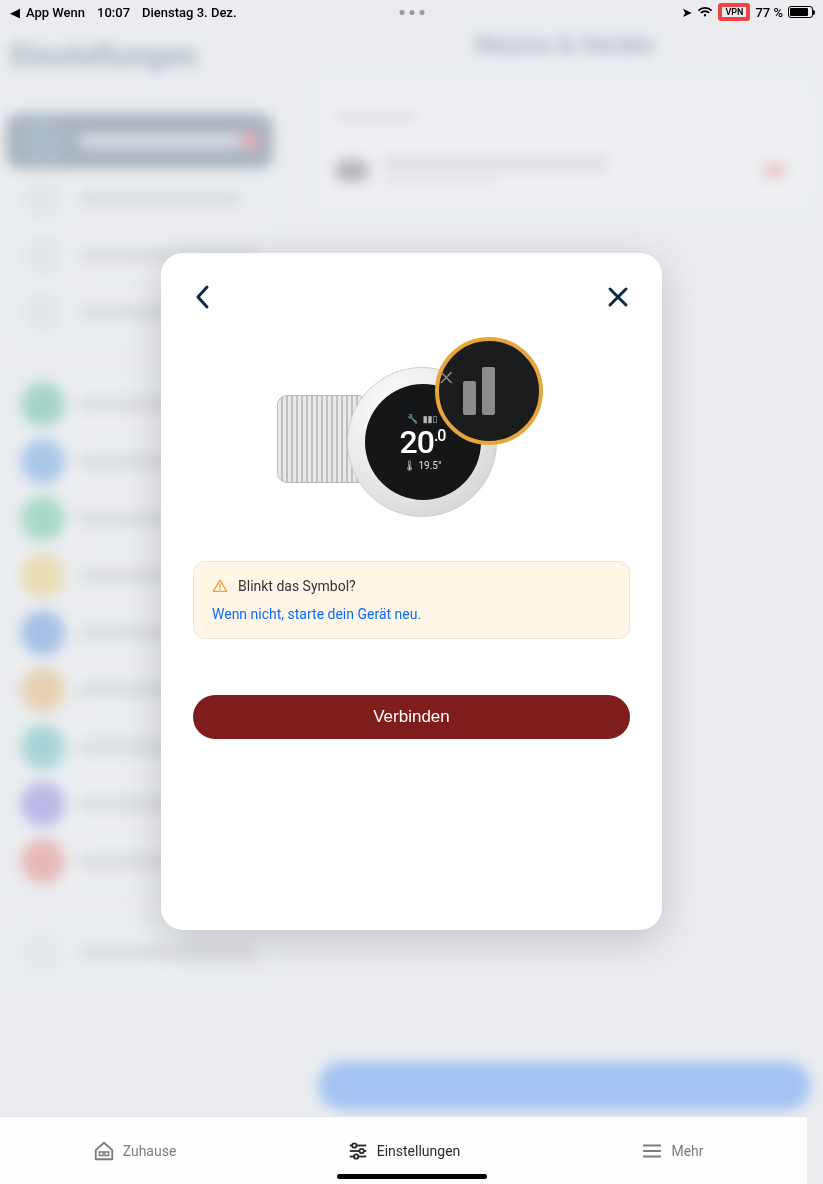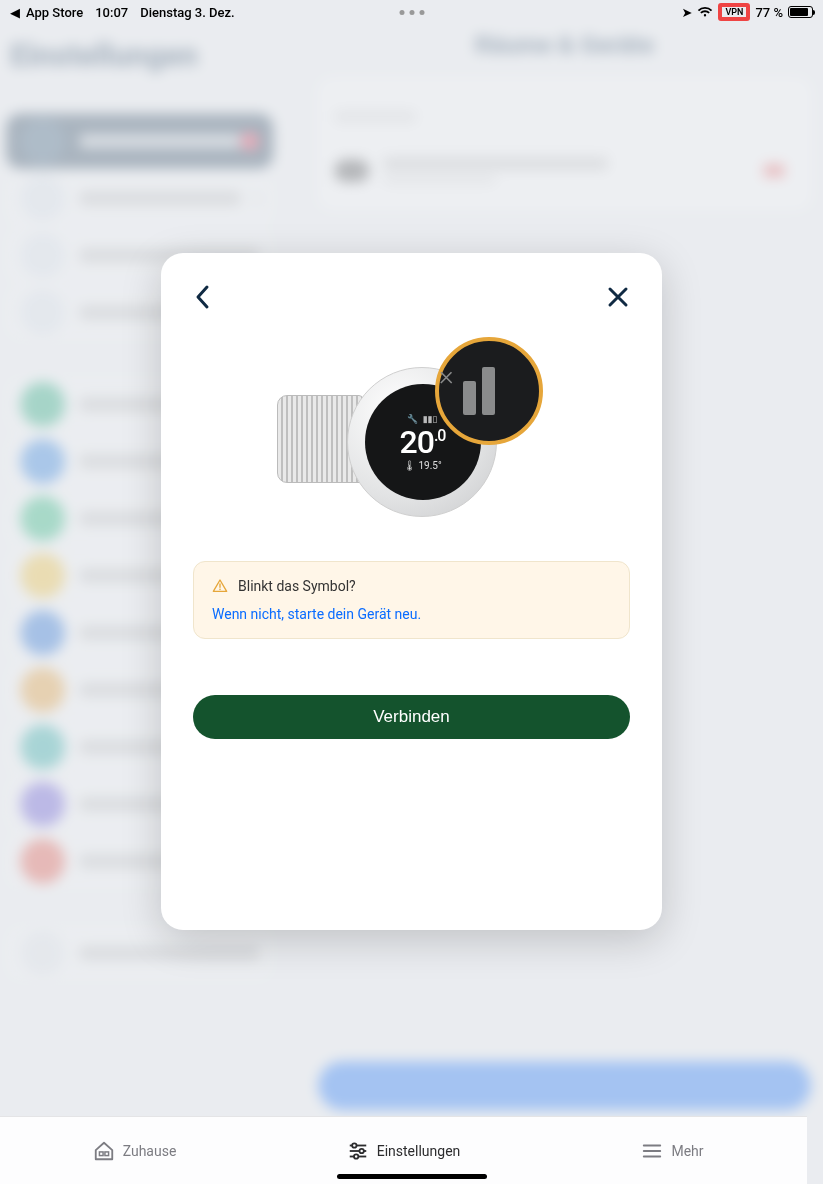--- a/index.html
+++ b/index.html
@@ -59,21 +59,21 @@
   .bars{ display:flex; align-items:flex-end; gap:6px; position:relative;}
   .bars div{ width:13px; background:#8a8b8c; border-radius:2px;}
   .bars div:nth-child(1){height:20px;} .bars div:nth-child(2){height:34px;} .bars div:nth-child(3){height:48px;}
   .bars .x{ position:absolute; left:-24px; top:-8px; color:#8a8b8c; font-size:28px; font-weight:300;}
 
   .hint-box{ background:#fff6e8; border:1px solid #f0e5cc; border-radius:12px; padding:16px 18px; font-size:14px; color:#3a3a3a;}
   .hint-box .line1{ display:flex; align-items:flex-end; gap:10px; color:#333;}
   .hint-box .line2{ margin-top:12px; color:#0a6cff; }
   .warn-tri{ width:16px; height:16px; flex-shrink:0;}
 
-  .connect-btn{ margin-top:56px; height:44px; background:#14532d; color:#fff; border:none; border-radius:22px; font-size:17px; font-weight:500; cursor:pointer;}
+  .connect-btn{ margin-top:56px; height:44px; background:#7f1d1d; color:#fff; border:none; border-radius:22px; font-size:17px; font-weight:500; cursor:pointer;}
 
   
   .tabbar{ position:absolute; left:0; right:16px; bottom:0; height:68px; background:#fdfdfe; border-top:1px solid #e4e4e6; display:flex; z-index:2000;}
   .tab{ flex:1; display:flex; align-items:center; justify-content:center; gap:8px; font-size:14px; color:#7c7c82;}
   .tab.active{ color:#2c2c2e;}
   .home-ind{ position:absolute; bottom:5px; left:50%; transform:translateX(-50%); width:150px; height:5px; background:#000; border-radius:3px; z-index:2001;}
 </style>
 </head>
 <body>
 
@@ -160,21 +160,21 @@
     </div>
     <div class="bg-add-btn"></div>
   </div>
 </div>
 
 <div class="overlay"></div>
 
 <div class="statusbar">
   <div class="left">
     <span>◀</span>
-    <span>App Store</span>
+    <span>App Wenn</span>
     <span style="margin-left:6px">10:07</span>
     <span style="margin-left:6px">Dienstag 3. Dez.</span>
   </div>
   <div class="center">
       <span></span>
       <span></span>
       <span></span>
     </div>
   <div class="right">
     <span>➤</span>

